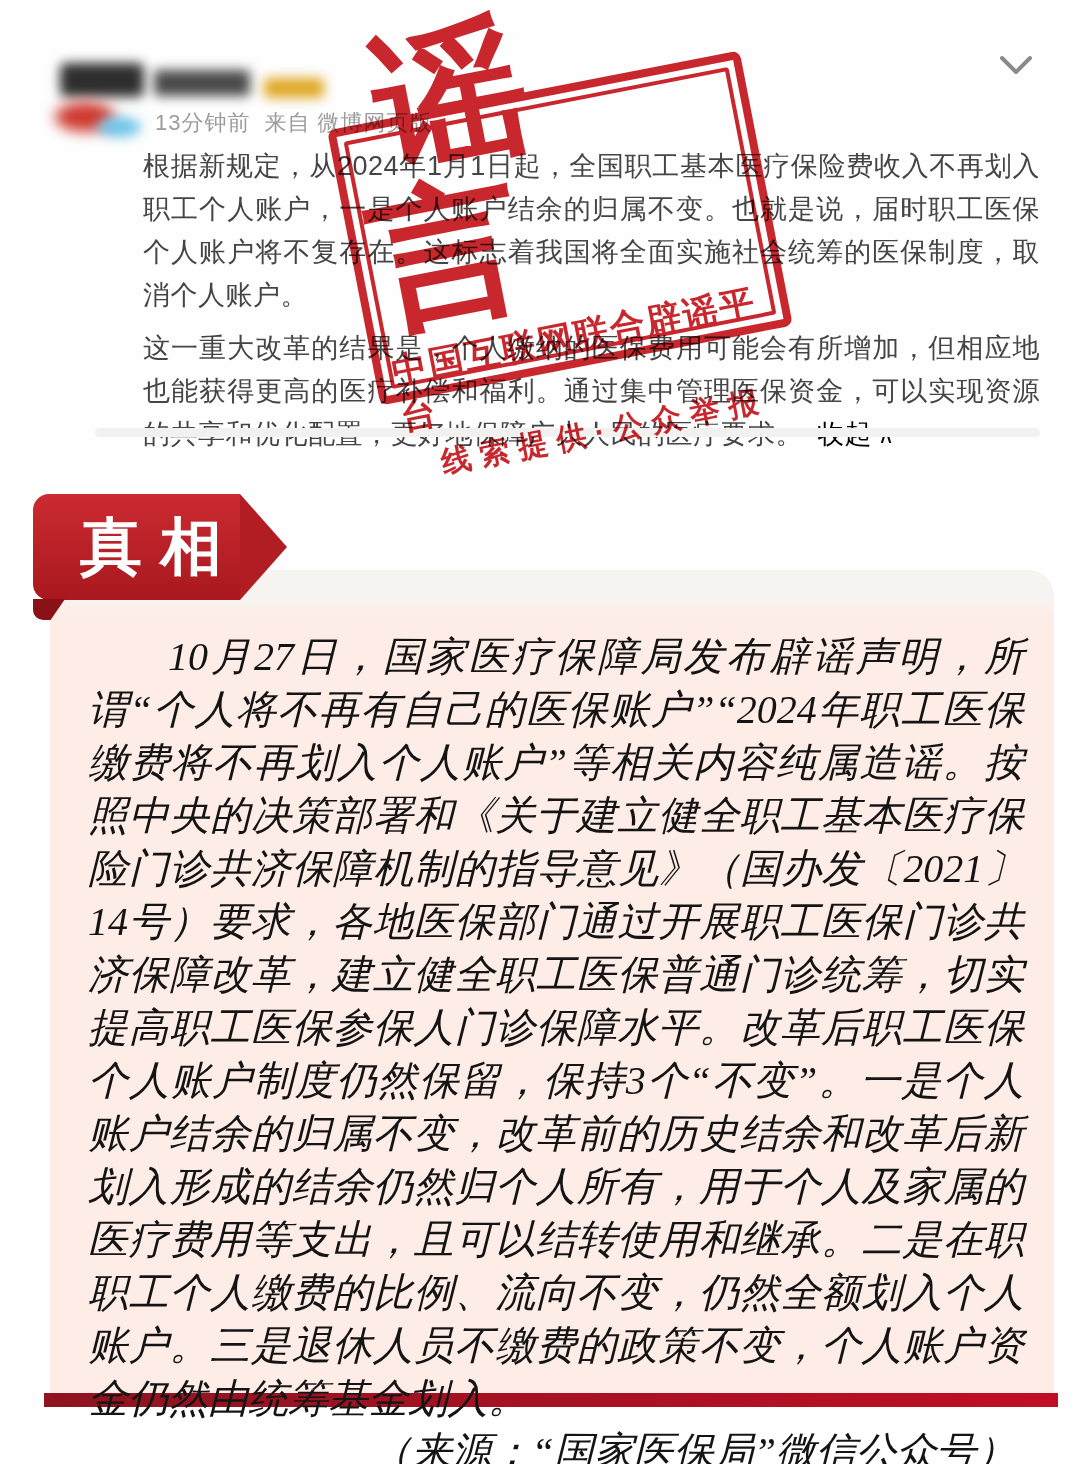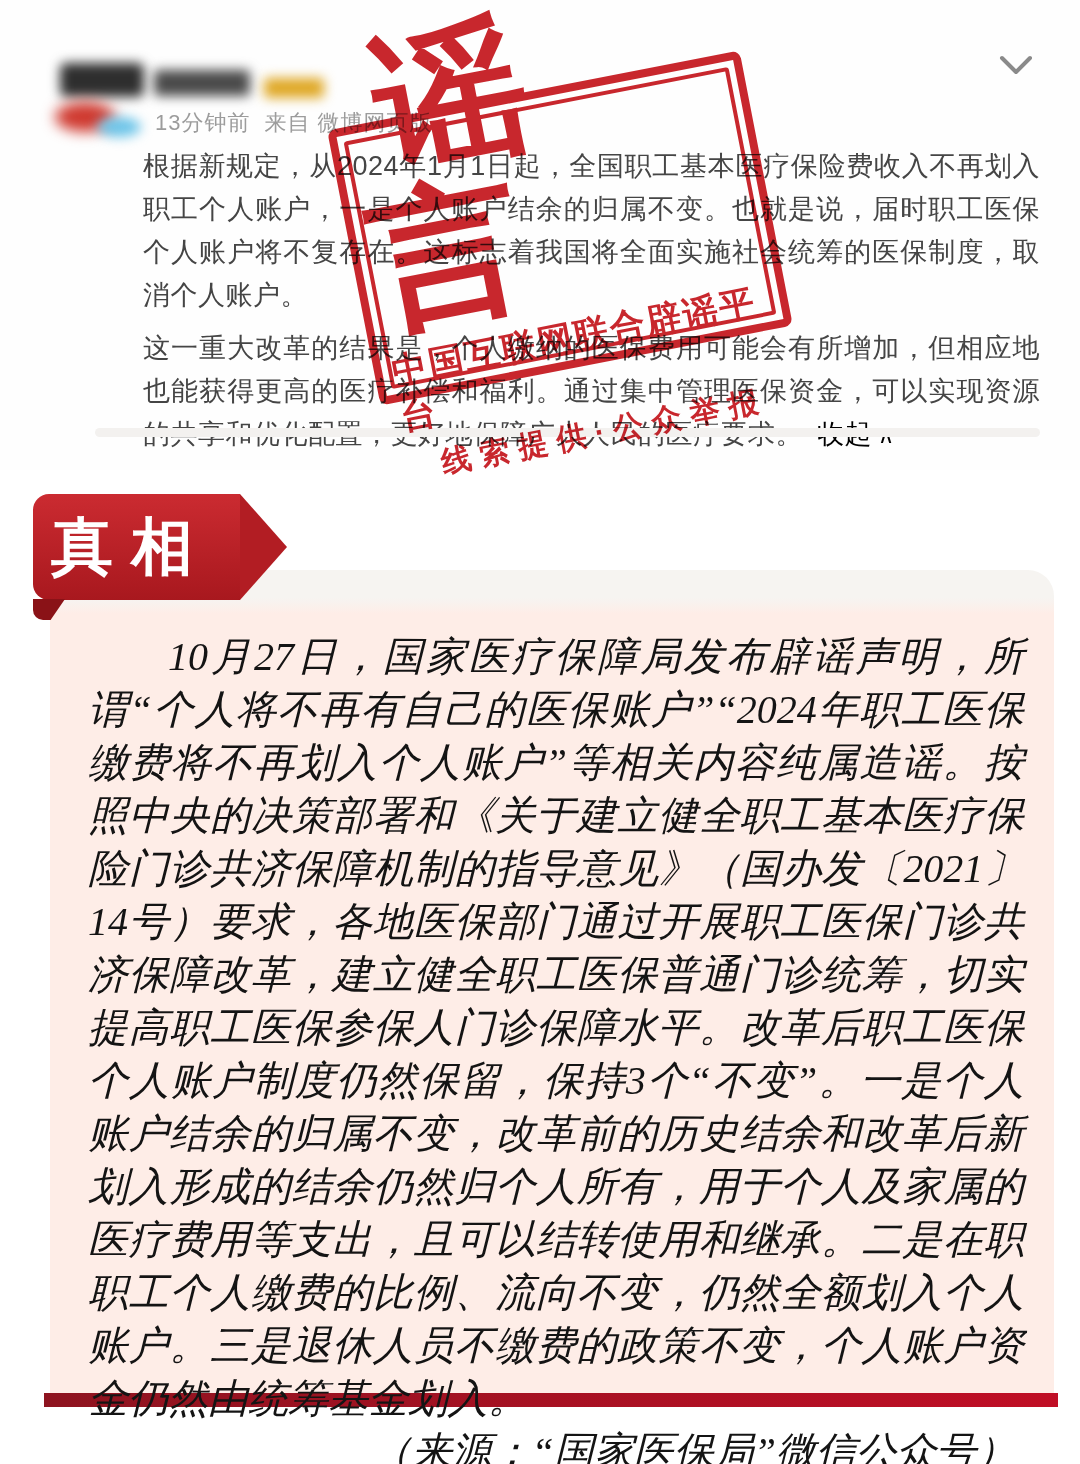--- a/index.html
+++ b/index.html
@@ -42,21 +42,21 @@
   
   .truth-card{position:absolute;left:50px;top:570px;width:1004px;height:823px;
               background:linear-gradient(180deg,#f6f4f1 0px,#f6f4f1 28px,#feede7 44px,#feede7 100%);
               border-radius:26px 26px 0 0;}
   .truth-bar{position:absolute;left:44px;top:1393px;width:1014px;height:14px;
              background:linear-gradient(90deg,#8e1420,#c00e25);}
 
   
   .ribbon-body{position:absolute;left:33px;top:494px;width:207px;height:106px;
                background:linear-gradient(180deg,#cb2b31,#a8181e);
-               border-radius:16px 0 0 16px;display:flex;align-items:center;justify-content:flex-start;z-index:6;}
+               border-radius:16px 0 0 16px;display:flex;align-items:center;justify-content:flex-end;z-index:6;}
   .ribbon-label{color:#ffffff;font-family:"Liberation Serif", serif;font-weight:bold;
                 font-size:62px;letter-spacing:18px;text-indent:18px;}
   .ribbon-tip{position:absolute;left:240px;top:494px;width:0;height:0;z-index:6;
               border-top:53px solid transparent;border-bottom:53px solid transparent;
               border-left:47px solid #b21d23;}
   .ribbon-fold{position:absolute;left:33px;top:599px;width:32px;height:21px;background:#8a1217;
                clip-path:polygon(0 0,100% 0,55% 100%,0 100%);border-radius:0 0 0 10px;z-index:6;}
 
   
   .truth-text{position:absolute;left:88px;top:630px;width:936px;

